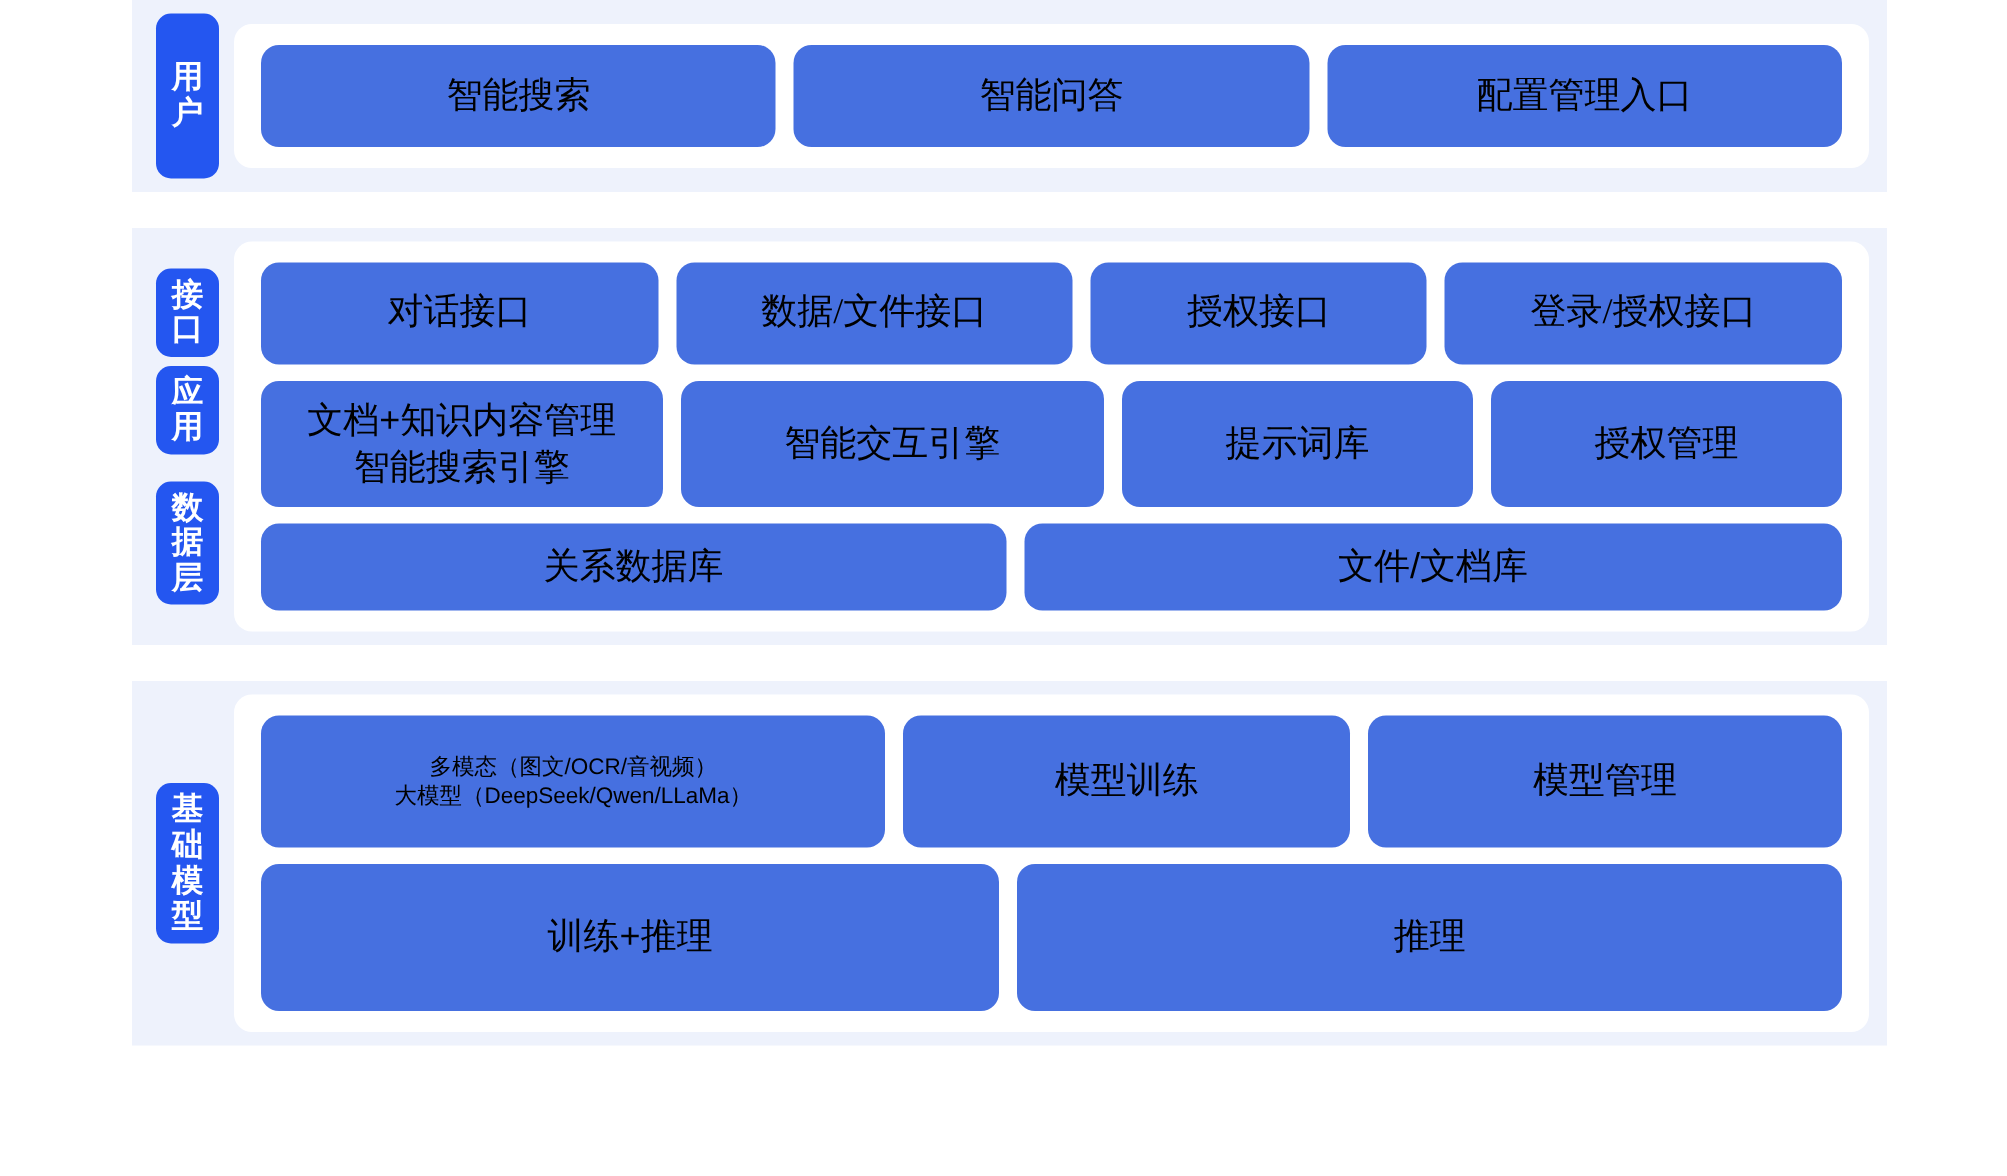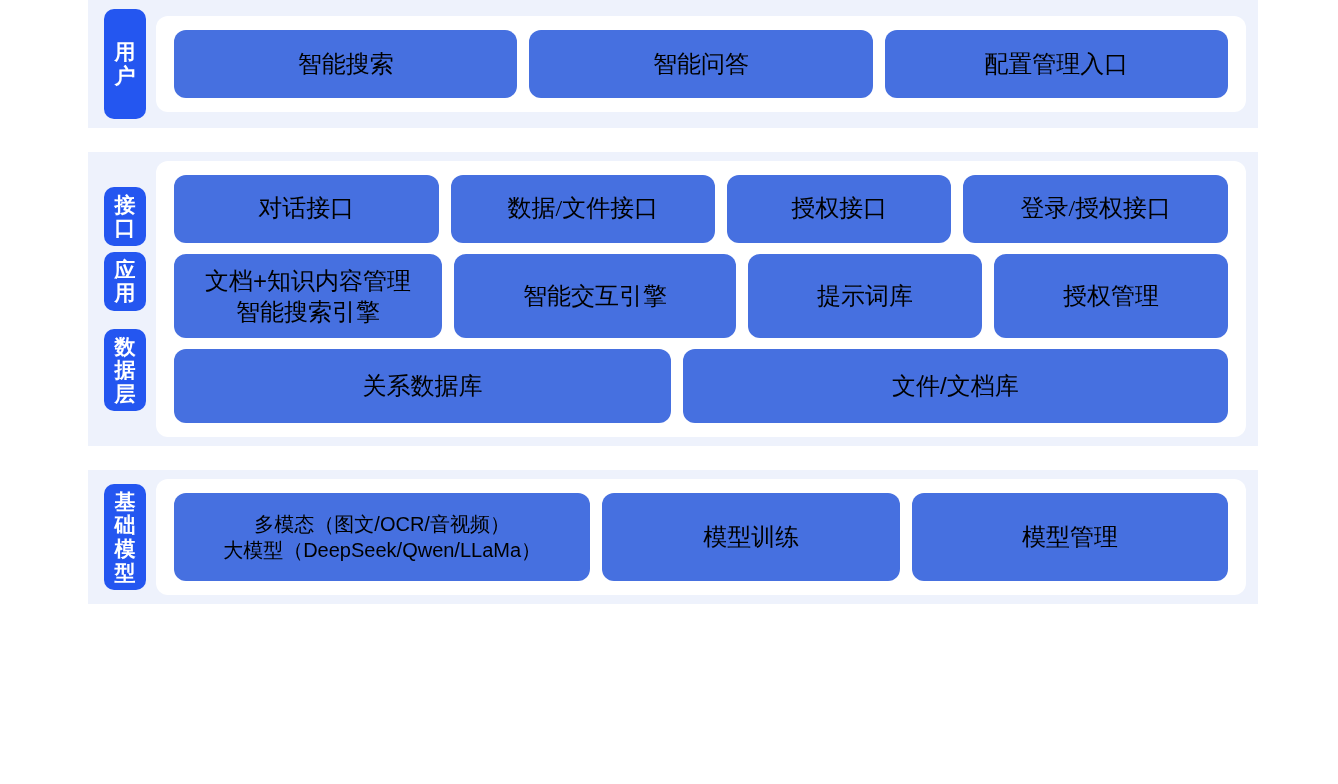--- a/index.html
+++ b/index.html
@@ -97,24 +97,24 @@
     line-height: 1.3;
     padding: 8px 6px;
     box-sizing: border-box;
     white-space: pre-line;
   }
 
   
   .sec-user .box   { height: 68px; }
   .sec-mid .row-api  .box { height: 68px; font-family: Liberation Serif, serif; }
   .sec-mid .row-app  .box { height: 84px; }
-  .sec-mid .row-data .box { height: 74px; }
+  .sec-mid .row-data .box { height: 58px; }
   .sec-base .row-model  .box { height: 88px; }
   .sec-base .row-compute .box { height: 98px; }
-  .box.tiny  { font-size: 20px; }
+  .box.tiny  { font-size: 15px; }
 </style>
 </head>
 <body>
 
 <div class="diagram">
 
   <div class="section sec-user">
     <div class="label-rail">
       <div class="rail-pill" style="min-height:110px;">
         <span>用户</span>
@@ -178,17 +178,21 @@
     </div>
     <div class="panel">
 
       <div class="row row-model">
         <div class="box tiny" style="flex:1.33">多模态（图文/OCR/音视频）
 大模型（DeepSeek/Qwen/LLaMa）</div>
         <div class="box" style="flex:0.94">模型训练</div>
         <div class="box" style="flex:1.0">模型管理</div>
       </div>
 
+      <div class="row row-compute">
+        <div class="box" style="flex:1">训练+推理</div>
+        <div class="box" style="flex:1.12">推理</div>
+      </div>
 
     </div>
   </div>
 
 </div>
 
 </body></html>

